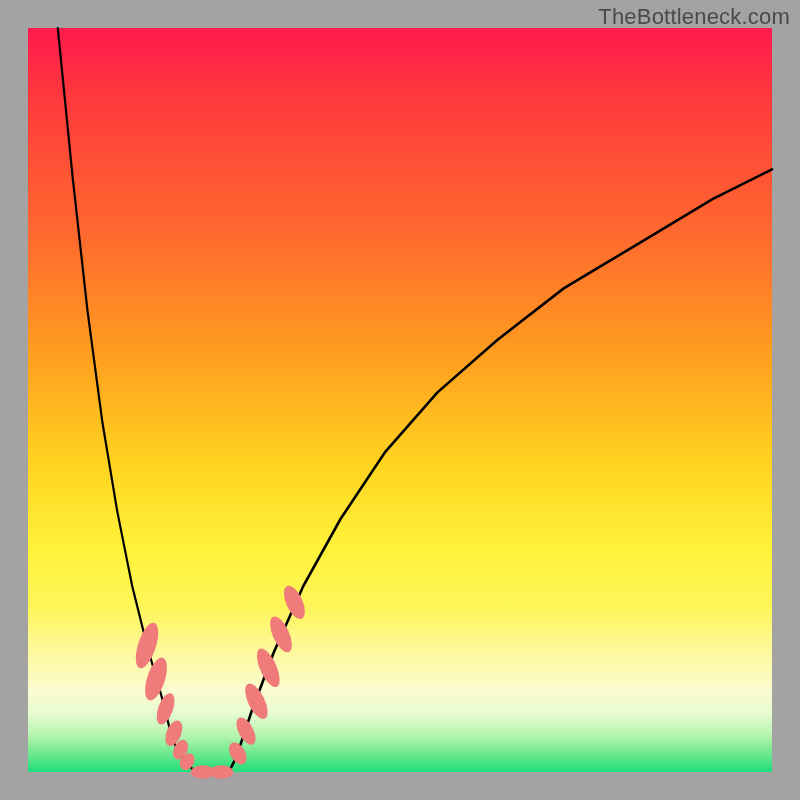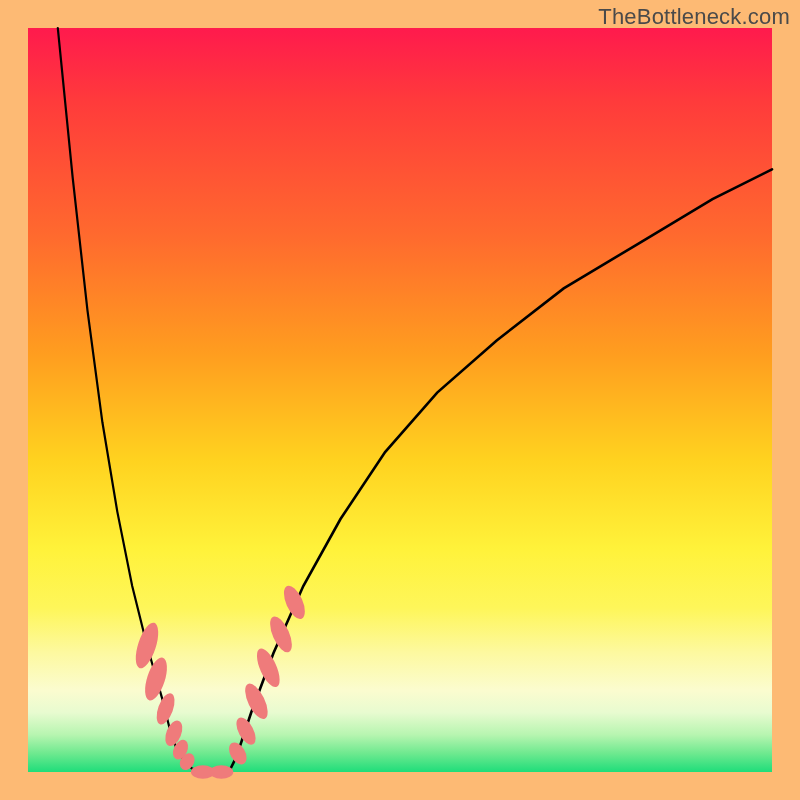--- a/index.html
+++ b/index.html
@@ -10,21 +10,21 @@
     overflow: hidden;
     background: #000;
     font-family: Arial, Helvetica, sans-serif;
   }
   .frame {
     position: absolute;
     top: 0;
     left: 0;
     width: 800px;
     height: 800px;
-    background: #fdba74;
+    background: #a3a3a3;
     text-align: center;
   }
   .plot {
     position: absolute;
     top: 28px;
     left: 28px;
     width: 744px;
     height: 744px;
     background: linear-gradient(
       to bottom,

